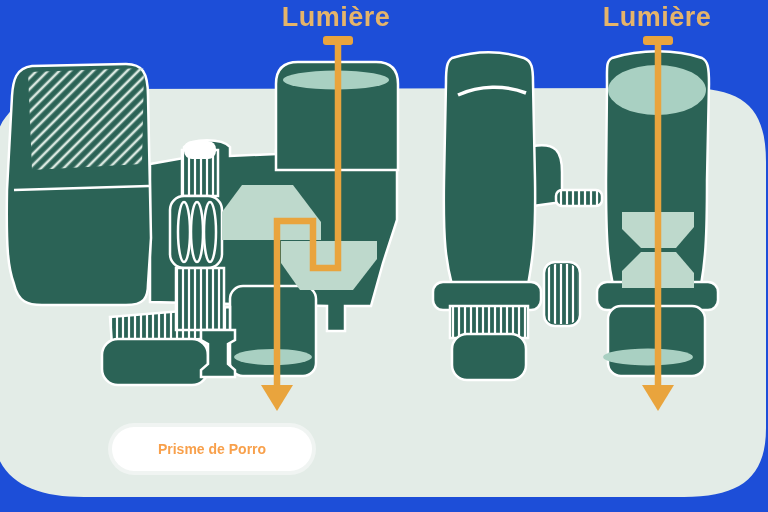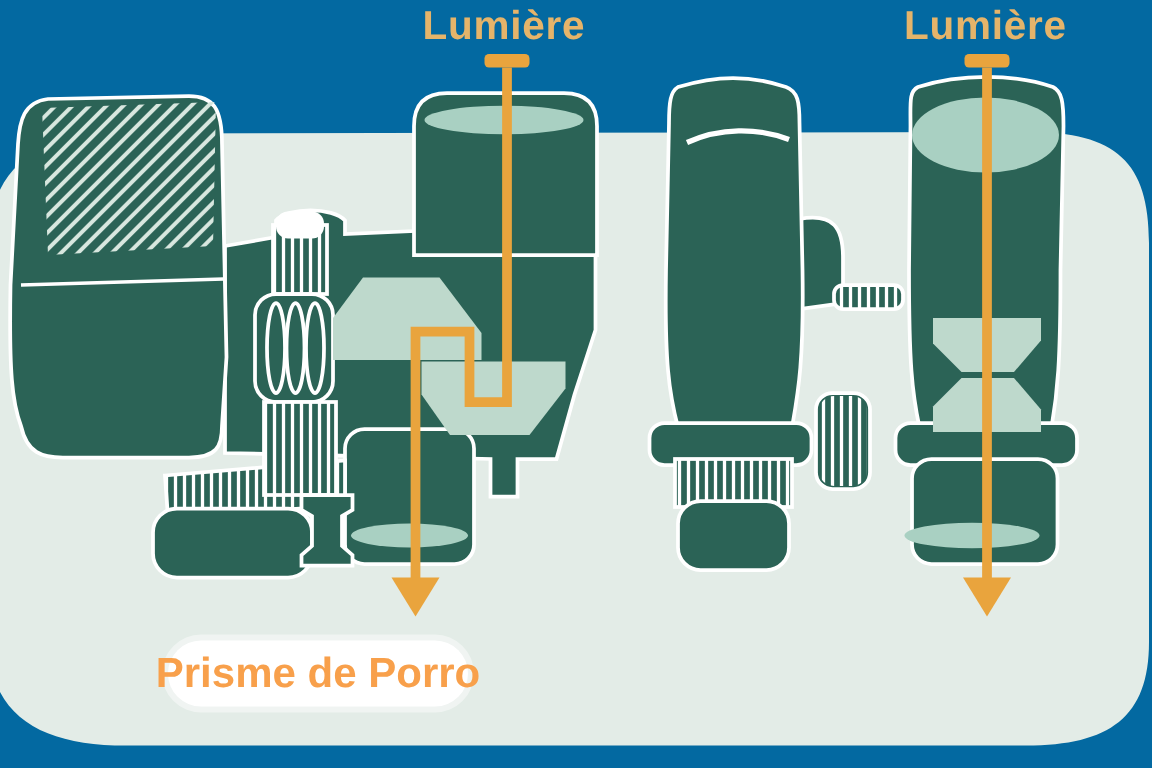--- a/index.html
+++ b/index.html
@@ -1,17 +1,17 @@
 <!DOCTYPE html>
 <html style="--body-teal: #2b6356; --prism-pale: #bed9cc; --lens-pale: #a9d0c2; --panel: #e3ece7; --arrow-orange: #e9a43d; --light-label: #e5b46a; --caption-orange: #f8a04b; --pill-white: #ffffff;"><head>
 <meta charset="utf-8">
 <style>
   html,body{margin:0;padding:0;background:#fff;}
   .stage{
-    position:relative;width:768px;height:512px;overflow:hidden;background:#0369a1;
+    position:relative;width:768px;height:512px;overflow:hidden;background:#1d4ed8;
     font-family:"Liberation Sans",sans-serif;
   }
   .art{position:absolute;left:0;top:0;width:768px;height:512px;display:block;}
   .panel{fill:var(--panel,#e3ece7);}
   .ink{fill:var(--body-teal,#2b6356);stroke:#ffffff;stroke-width:2.5;}
   .pale{fill:var(--prism-pale,#bed9cc);}
   .lens{fill:var(--lens-pale,#a9d0c2);}
   .wline{stroke:#ffffff;fill:none;}
   .stripes{fill:url(#pv);}
   .hatch{fill:url(#ph);}
@@ -20,21 +20,21 @@
   .lumiere{
     position:absolute;top:2px;transform:translateX(-50%);
     font-weight:700;font-size:27px;letter-spacing:.5px;
     color:var(--light-label,#e5b46a);white-space:nowrap;
   }
   .lumiere.left{left:336px;}
   .lumiere.right{left:657px;}
   .pill{
     position:absolute;top:427px;height:44px;background:var(--pill-white,#ffffff);
     border-radius:22px;display:flex;align-items:center;justify-content:center;
-    font-weight:700;font-size:28px;color:var(--caption-orange,#f8a04b);
+    font-weight:700;font-size:14px;color:var(--caption-orange,#f8a04b);
     box-shadow:0 0 0 4px rgba(255,255,255,.45);white-space:nowrap;
   }
   .pill.porro{left:112px;width:200px;}
   .pill.toit{left:482px;width:218px;}
 </style>
 </head>
 <body>
 
 <div class="stage">
 

